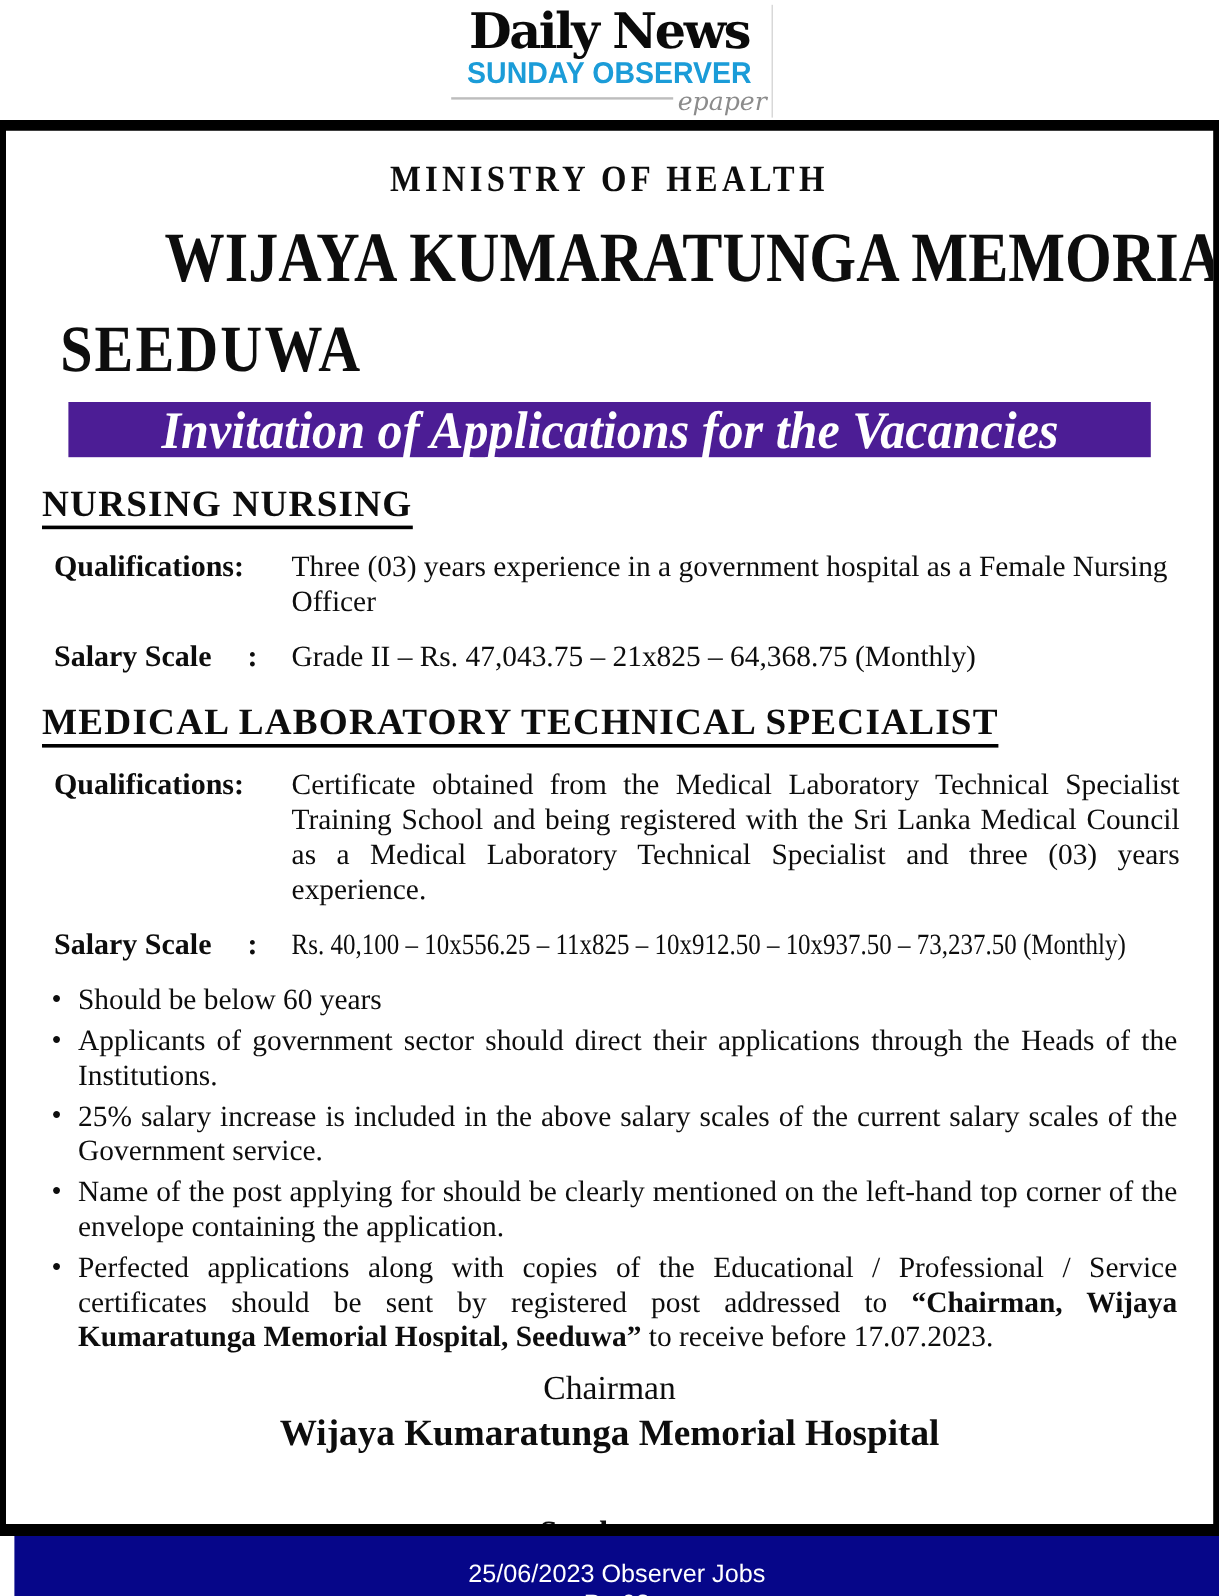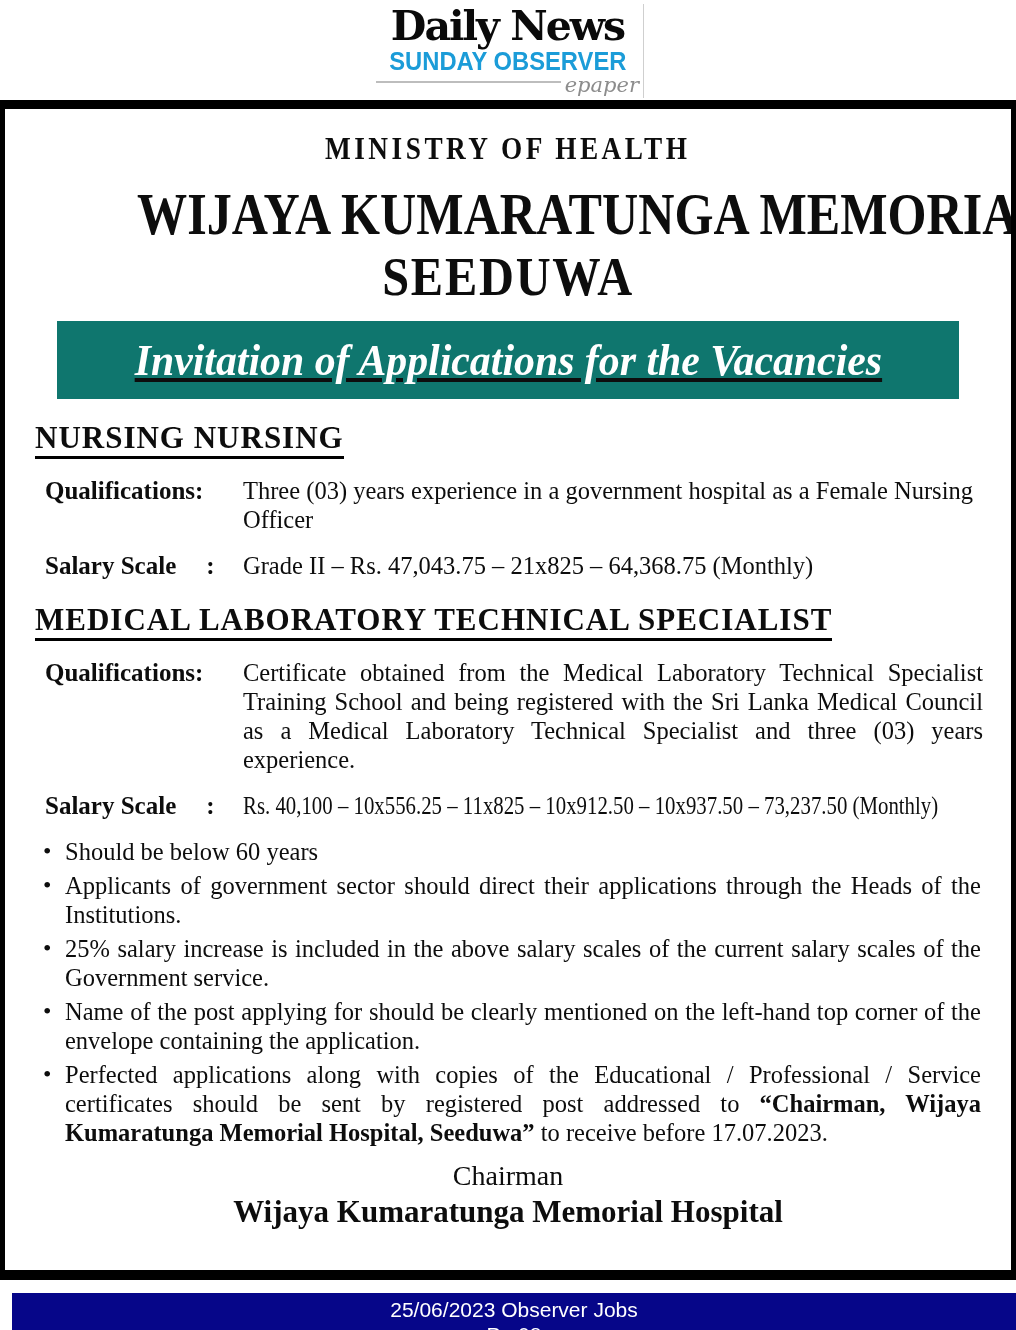--- a/index.html
+++ b/index.html
@@ -31,29 +31,29 @@
   .ministry-wrap { text-align: center; margin-top: 22px; }
   .ministry {
     display: inline-block; font-weight: bold; font-size: 31px; letter-spacing: 4px;
     transform: scaleX(0.88); white-space: nowrap;
   }
   .hospital-wrap { text-align: center; margin-top: 16px; }
   .hospital {
     display: inline-block; font-weight: bold; font-size: 59px; line-height: 62px;
     transform: scaleX(0.85); white-space: nowrap; letter-spacing: 0px;
   }
-  .seeduwa-wrap { text-align: center; margin-top: 4px; }
+  .seeduwa-wrap { margin-top: 18px; }
   .seeduwa {
     display: inline-block; font-weight: bold; font-size: 55px; line-height: 56px;
     transform: scaleX(0.88); letter-spacing: 2px;
   }
 
   .banner {
-    margin: 16px auto 0 auto; width: 95%; height: 78px; background: #0f766e;
-    display: flex; align-items: center; justify-content: center; text-decoration: underline;
+    margin: 16px auto 0 auto; width: 95%; height: 46px; background: #4c1d95;
+    display: flex; align-items: center; justify-content: center;
   }
   .banner-text {
     color: #fff; font-style: italic; font-weight: bold; font-size: 44px;
     display: inline-block; transform: scaleX(0.95); white-space: nowrap;
   }
 
   h2.sec-heading {
     margin: 22px 0 0 2px; font-size: 31px; font-weight: bold; letter-spacing: 1px;
     display: table; border-bottom: 3px solid #000; padding-bottom: 1px; line-height: 34px;
   }
@@ -76,24 +76,24 @@
   ul.bullets .btext b { font-weight: bold; }
 
   
   .signature { text-align: center; margin-top: 12px; }
   .sig-title { font-size: 28px; line-height: 34px; font-weight: normal; }
   .sig-org { font-size: 31px; line-height: 38px; font-weight: bold; }
   .sig-place { font-size: 27px; line-height: 36px; font-weight: bold; letter-spacing: 1px; margin-top: 46px; }
 
   
   .pagebar {
-    position: absolute; left: 12px; right: 0; bottom: 0; height: 37px;
+    position: absolute; left: 12px; right: 0; bottom: 0; height: 50px;
     background: #060689; color: #fff; text-align: center;
     font-family: "Liberation Sans", sans-serif; font-size: 21px; line-height: 25px;
-    padding-top: 4px; overflow: hidden;
+    padding-top: 19px; overflow: hidden;
   }
 </style>
 </head>
 <body>
 
 <header class="masthead">
   <div class="logo-box">
     <div class="dailynews">Daily News</div>
     <div>
       <span class="observer">SUNDAY OBSERVER</span>

